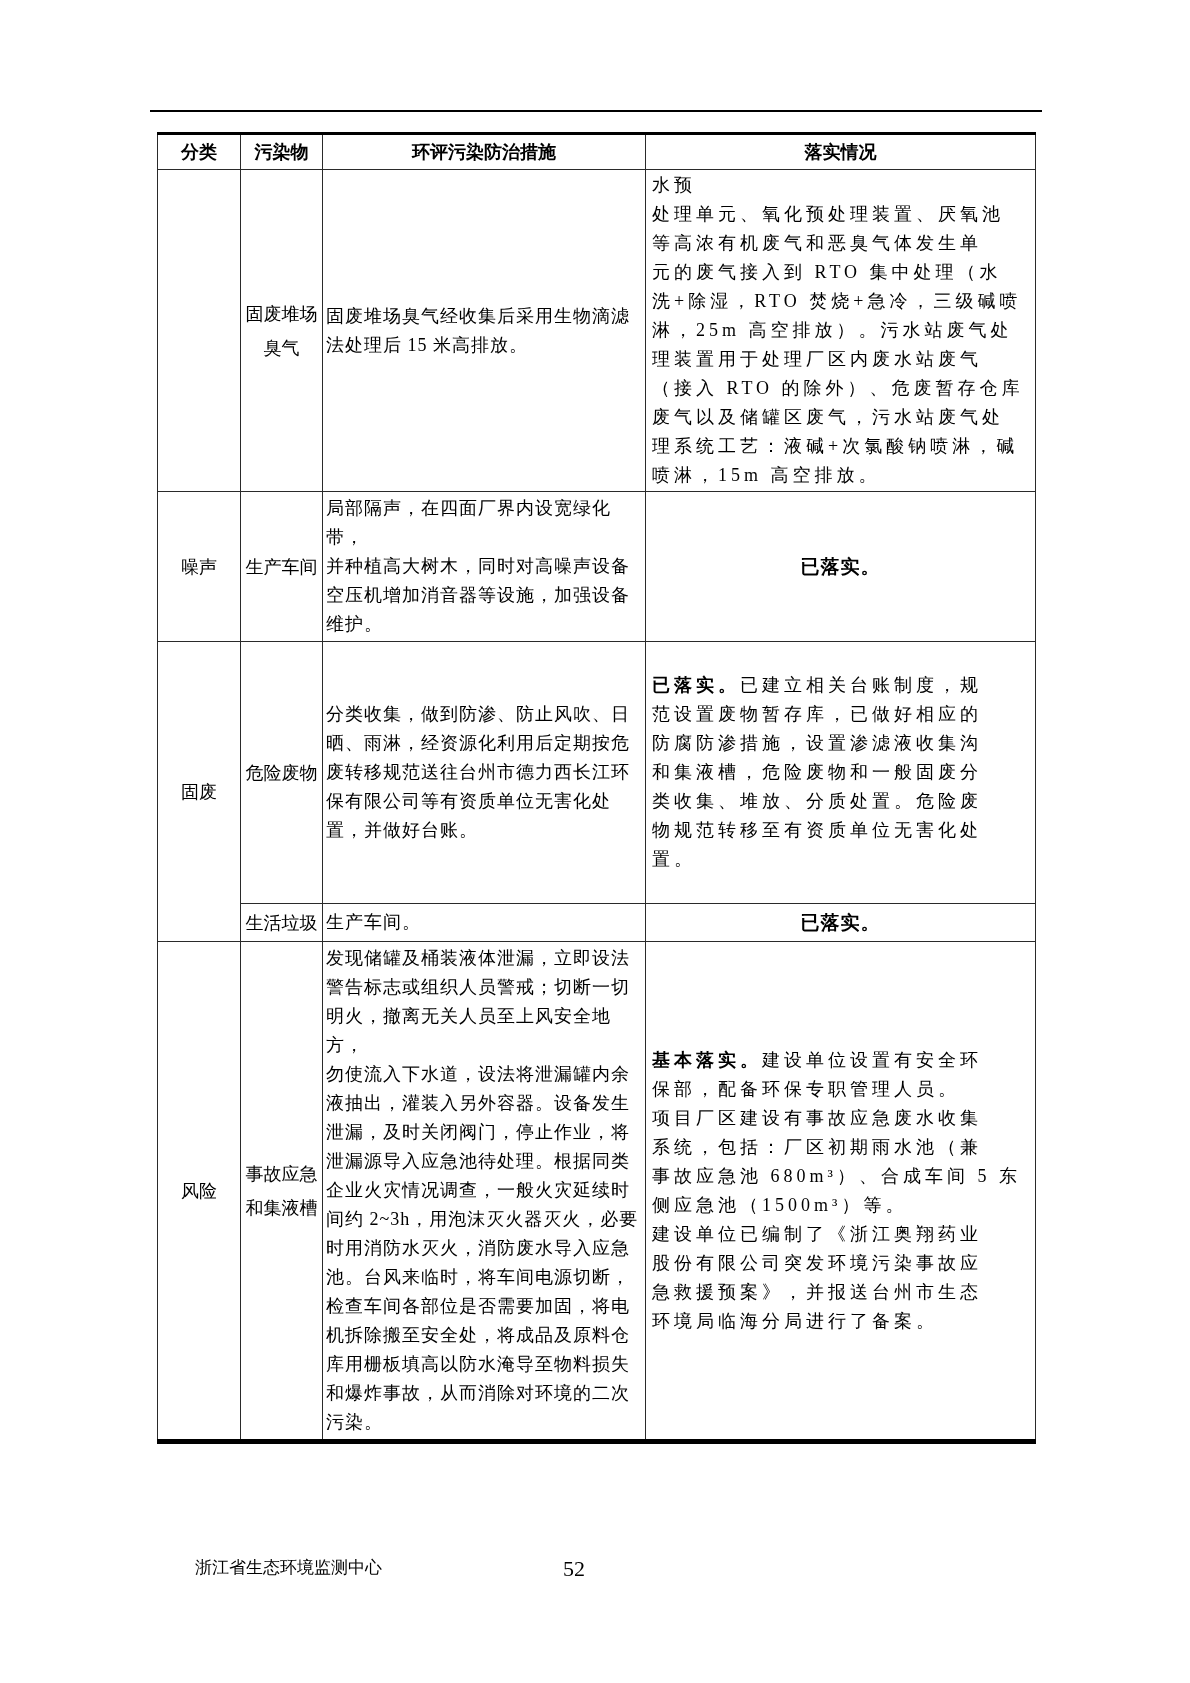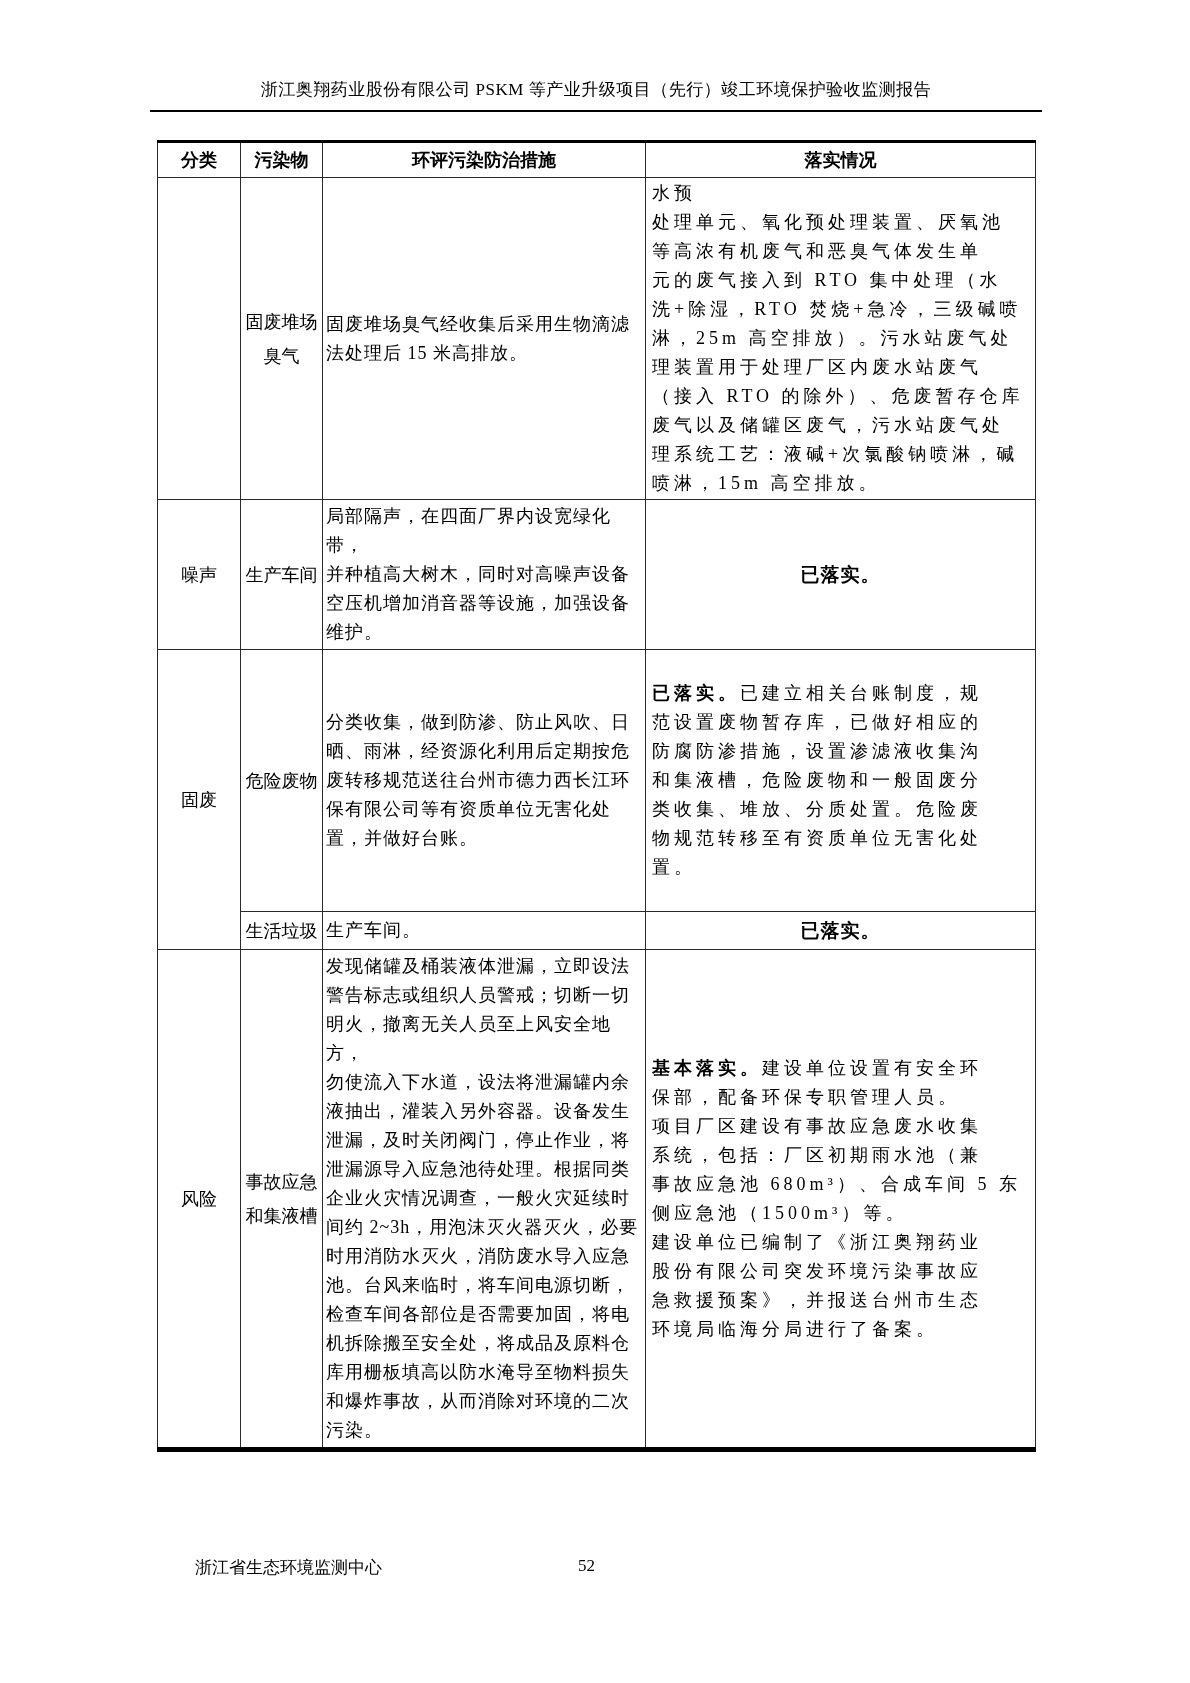--- a/index.html
+++ b/index.html
@@ -20,21 +20,21 @@
     letter-spacing:0.5px;
     white-space:nowrap;
   }
   .doc-header-rule{
     position:absolute;
     left:150px;top:110px;width:892px;height:2px;
     background:#000;
   }
   table.measures-table{
     position:absolute;
-    left:157px;top:140px;
+    left:157px;top:132px;
     width:878px;
     border-collapse:collapse;
     table-layout:fixed;
     border-top:3px solid #000;
     border-bottom:5px solid #000;
   }
   .measures-table th,.measures-table td{
     border:1px solid #2a2a2a;
     font-size:18px;
     font-weight:normal;
@@ -88,30 +88,29 @@
   tr.r-hazwaste{height:262px;}
   tr.r-garbage{height:38px;}
   tr.r-risk{height:497px;}
   .doc-footer-left{
     position:absolute;
     left:195px;top:1556px;
     font-size:17px;
   }
   .doc-footer-page{
     position:absolute;
-    left:578px;top:1556px;
-    font-size:17px;
+    left:563px;top:1556px;
+    font-size:22px;
   }
 </style>
 </head>
 <body>
 
 <div class="page">
 
-  <div class="doc-header-title">浙江奥翔药业股份有限公司 PSKM 等产业升级项目（先行）竣工环境保护验收监测报告</div>
   <div class="doc-header-rule"></div>
 
   <table class="measures-table">
     <colgroup>
       <col class="col-cat">
         <col class="col-pol">
         <col class="col-meas">
         <col class="col-stat">
     </colgroup>
     <thead>

